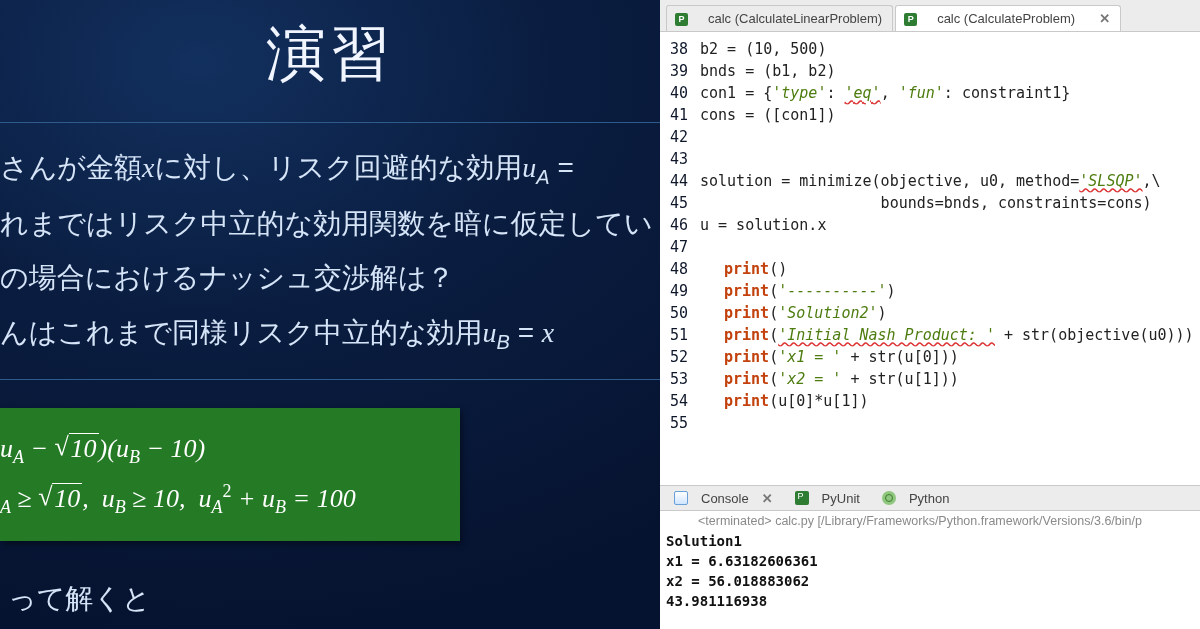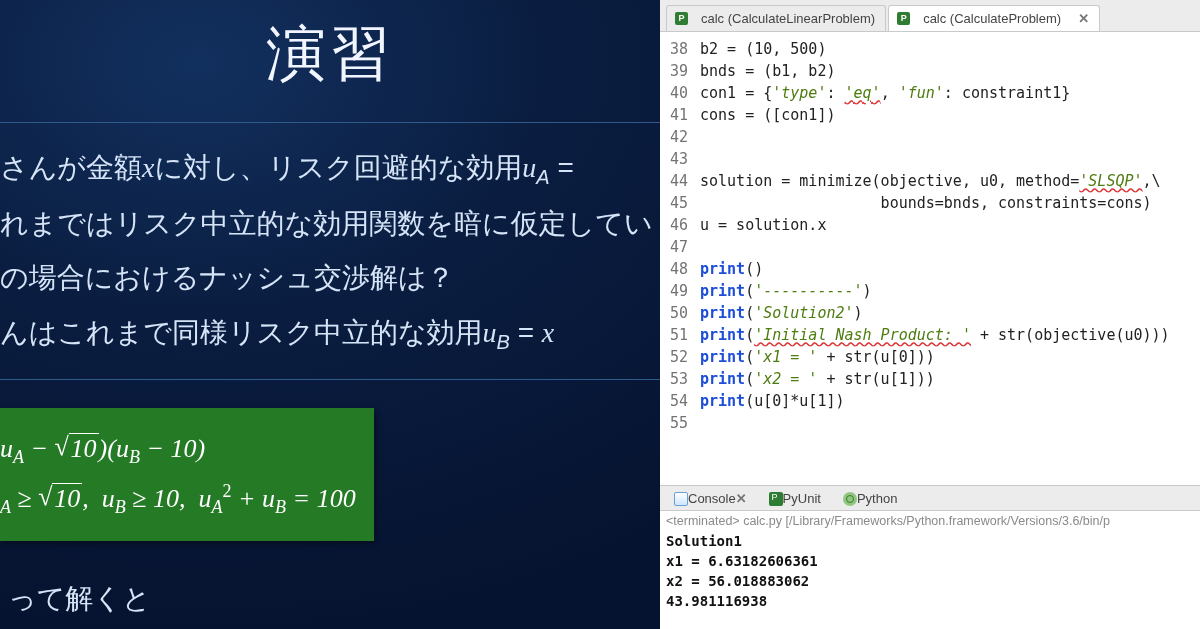--- a/index.html
+++ b/index.html
@@ -23,21 +23,21 @@
     padding: 18px 16px 18px 0;
   }
   .body-line {
     font-size: 28px; line-height: 1.95; color: #d5e4f7;
     white-space: nowrap; padding-left: 0;
   }
   .body-line .sub { font-size: 20px; vertical-align: sub; font-style: italic; }
   .body-line .it { font-style: italic; font-family: "Times New Roman", serif; }
 
   .formula-box {
-    position: absolute; top: 408px; left: 0; width: 374px;
+    position: absolute; top: 408px; left: 0; width: 460px;
     background: #247a25; padding: 16px 14px 16px 0;
     box-shadow: 2px 3px 6px rgba(0,0,0,.4);
   }
   .formula-line {
     font-size: 26px; color: #ffffff; font-family: "Times New Roman", serif;
     font-style: italic; line-height: 1.9; white-space: nowrap;
   }
   .sqrt { display:inline-block; position:relative; padding-left:14px; }
   .sqrt::before{ content:"√"; position:absolute; left:0; top:-2px; font-style:normal;}
   .sqrt .bar{ border-top:1.5px solid #fff; padding:0 2px;}
@@ -52,67 +52,67 @@
   
   .ide {
     width: 540px; height: 629px; background:#ffffff; color:#222;
     display:flex; flex-direction:column;
   }
   .editor-tabs{
     height:32px; background:#ececec; border-bottom:1px solid #c9c9c9;
     display:flex; align-items:flex-end; font-size:13px; padding-left:6px; gap:2px;
   }
   .etab{
-    display:flex; align-items:center; gap:13px;
+    display:flex; align-items:flex-end; gap:20px;
     padding:5px 10px 5px 8px; background:#ececec; border:1px solid #c9c9c9;
     border-bottom:none; border-radius:3px 3px 0 0; color:#444;
   }
   .etab.active{ background:#ffffff; }
   .etab .picon{
     width:13px;height:13px;display:inline-block;position:relative;
   }
   .etab .picon::before{
     content:"P"; position:absolute; font-size:9px; font-weight:bold;
     color:#fff; background:#2e7d32; width:13px;height:13px;
     border-radius:2px; text-align:center; line-height:13px;
   }
   .etab .close{ color:#777; font-weight:bold; margin-left:4px; }
 
   .editor{
     flex:1; display:flex; font-family:"Menlo","Consolas",monospace;
     font-size:15px; line-height:22px; overflow:hidden; background:#fff;
   }
   .gutter{
-    width:36px; text-align:right; color:#737373; padding:6px 8px 0 0;
+    width:36px; text-align:right; color:#0f172a; padding:6px 8px 0 0;
     user-select:none; background:#fff;
   }
   .code{ padding:6px 0 12px 4px; white-space:pre; }
-  .tok-kw{ color:#1d4ed8; font-weight:bold; }      
+  .tok-kw{ color:#c2410c; font-weight:bold;margin-left:24px; }      
   .tok-str{ color:#4d7c0f; font-style:italic; }
   .tok-err{ text-decoration: underline wavy #d33; }
 
   .bottom-tabs{
     height:26px; background:#ececec; border-top:1px solid #c9c9c9;
     border-bottom:1px solid #c9c9c9;
     display:flex; align-items:center; font-size:13px; padding-left:6px; gap:14px;
   }
-  .btab{ display:flex; align-items:flex-end; gap:0; color:#444;padding-left:8px; }
+  .btab{ display:flex; align-items:flex-start; gap:13px; color:#444;padding-left:8px; }
   .btab .close{ color:#777; font-weight:bold; }
   .bicon{ width:14px;height:14px; display:inline-block; border-radius:2px; }
   .ic-console{ background:linear-gradient(#fff,#cfe5ff); border:1px solid #6aa0d8; }
   .ic-pyunit{ background:#2e7d32; position:relative;}
   .ic-pyunit::after{content:"P";color:#fff;font-size:9px;position:absolute;left:3px;top:0;}
   .ic-debug{ background:#8fc77e; border-radius:50%; position:relative;}
   .ic-debug::after{content:"";position:absolute;inset:3px;border:1px solid #3f7a2f;border-radius:50%;}
 
   .console{
     flex:0 0 118px; background:#fff; font-size:14px; line-height:20px;
     padding:0 8px 4px 6px; overflow:hidden;
   }
-  .console .meta{ color:#8a8a8a; font-size:12.5px; white-space:nowrap; }
+  .console .meta{ color:#8a8a8a; font-size:12.5px; white-space:nowrap;margin-left:32px; }
   .console .out{ font-family:"Menlo","Consolas",monospace; color:#111; white-space:pre;font-weight:bold; }
 </style>
 </head>
 <body>
 
 <div class="slide">
   <div class="slide-title">演習</div>
 
   <div class="body-block">
     <div class="body-line">

